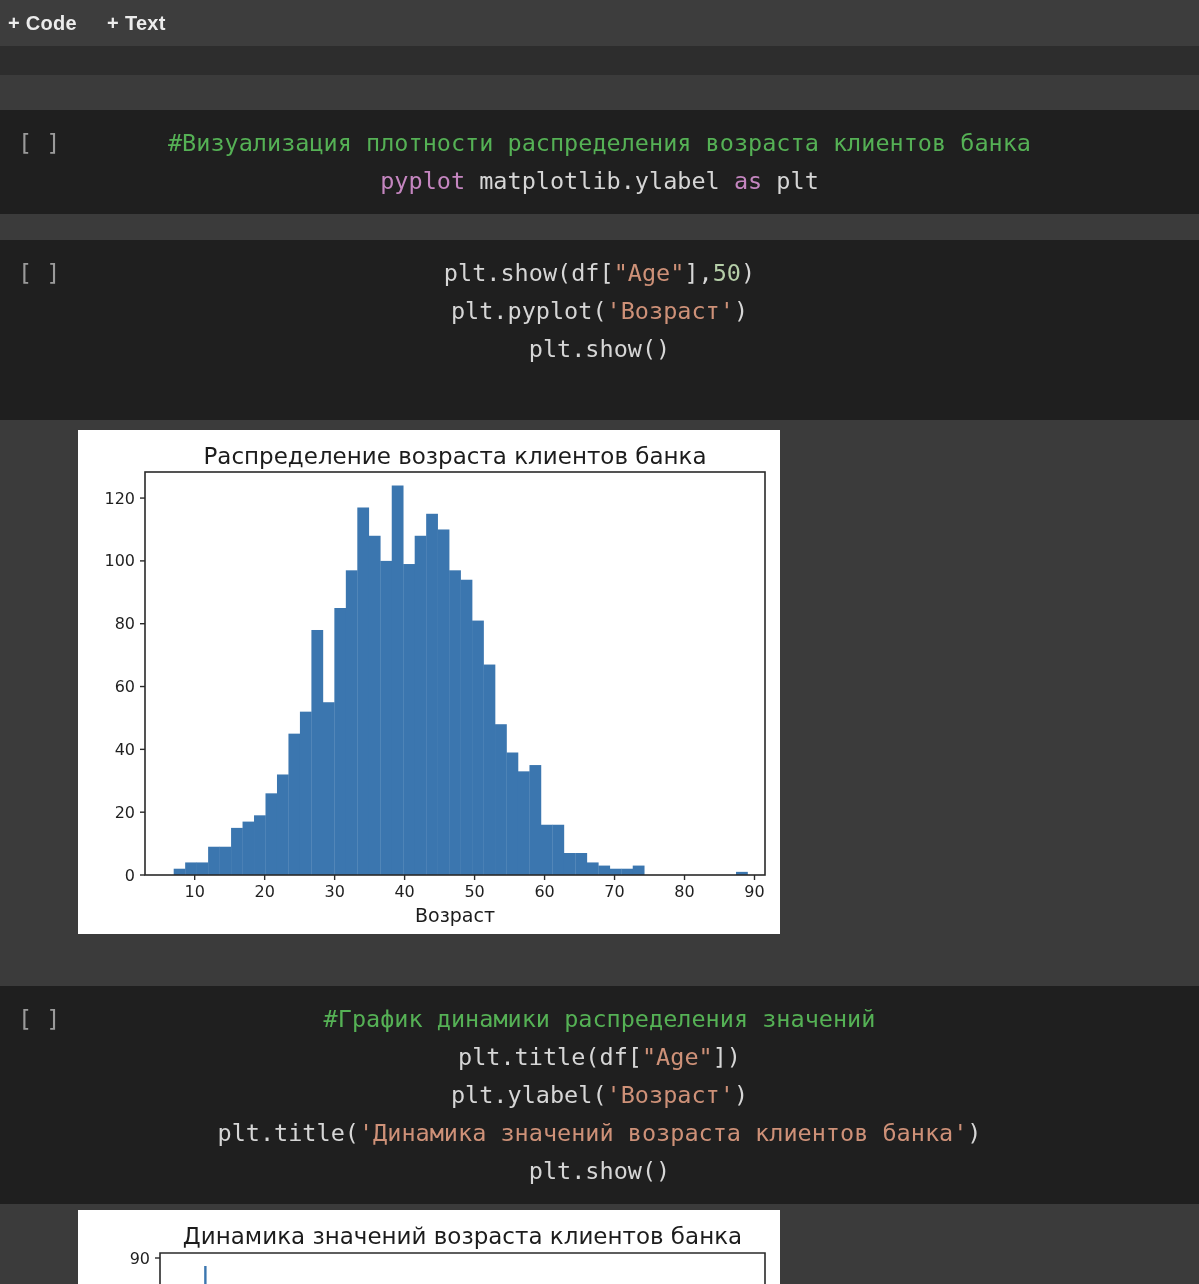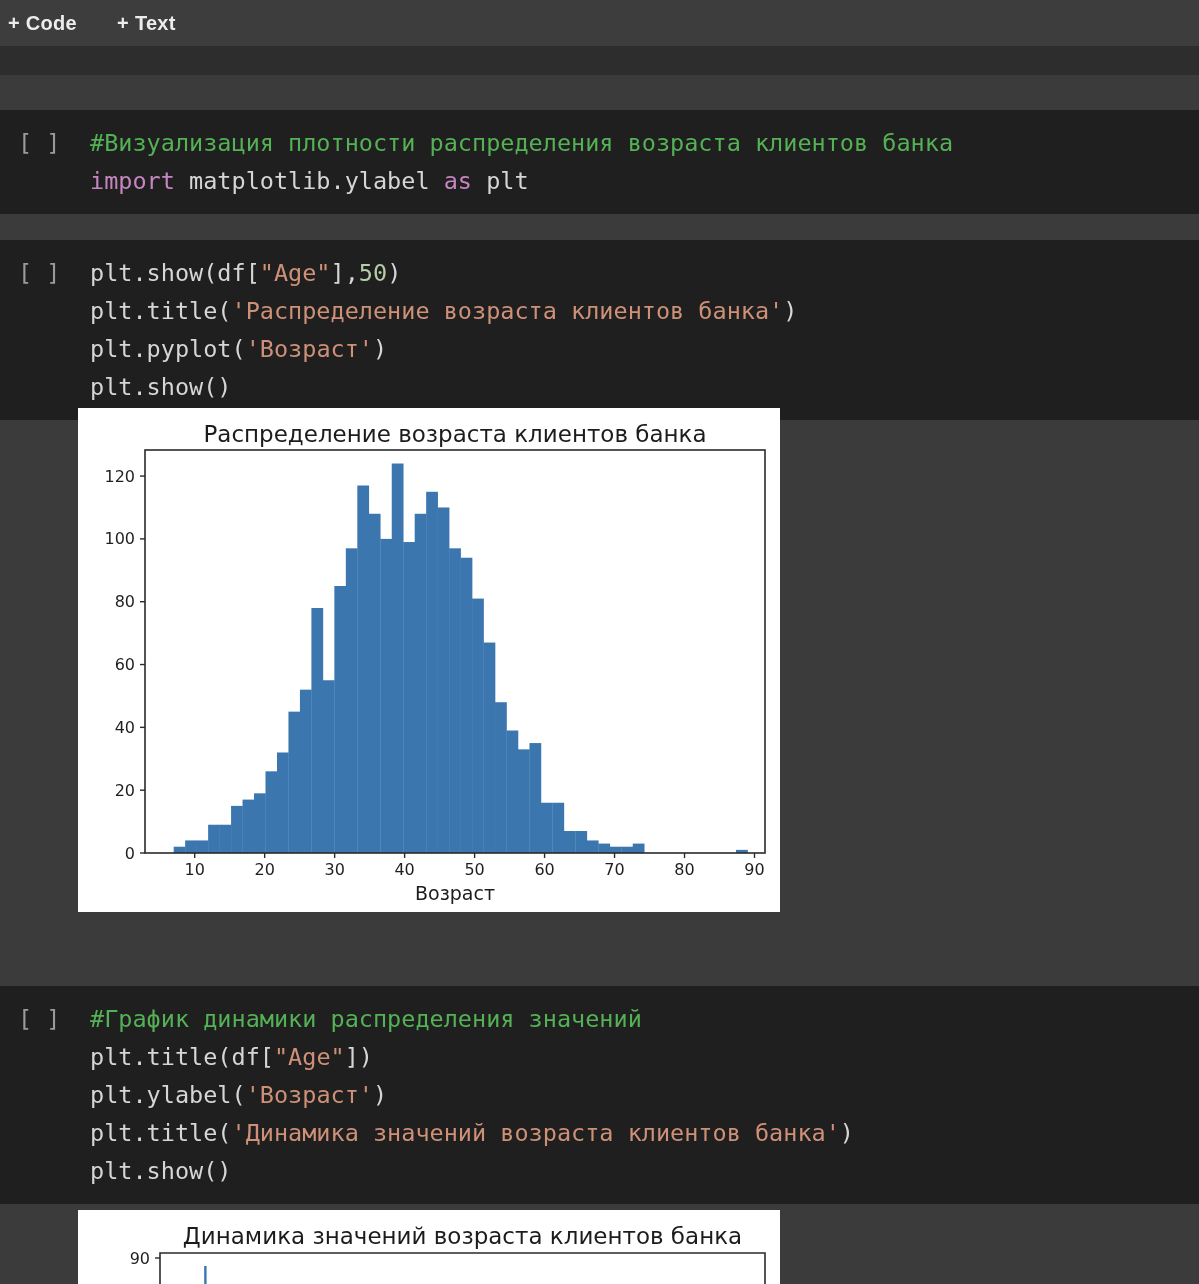--- a/index.html
+++ b/index.html
@@ -4,82 +4,81 @@
 <style>
   html,body{margin:0;padding:0;}
   body{
     width:1199px;height:1284px;position:relative;overflow:hidden;
     background:var(--bg,#3b3b3b);
     font-family:"Liberation Sans",sans-serif;
   }
   .toolbar{
     position:absolute;left:0;top:0;width:1199px;height:46px;
     background:var(--toolbar-bg,#3d3d3d);
-    display:flex;align-items:center;gap:40px;padding-left:8px;box-sizing:border-box;
+    display:flex;align-items:center;gap:30px;padding-left:8px;box-sizing:border-box;
   }
   .tbtn{
     background:none;border:none;cursor:pointer;
     color:var(--toolbar-text,#ececec);
     font-family:"Liberation Sans",sans-serif;
     font-size:20px;font-weight:700;letter-spacing:.3px;padding:0;
   }
   .divband{
     position:absolute;left:0;top:46px;width:1199px;height:29px;
     background:var(--band,#2d2d2d);
   }
   .cell{
     position:absolute;left:0;width:1199px;
     background:var(--cell-bg,#1f1f1f);
   }
   .prompt{
     position:absolute;left:18px;top:14px;height:38px;line-height:38px;
     color:var(--prompt,#9a9a9a);
     font-family:"DejaVu Sans Mono",monospace;font-size:23.5px;white-space:pre;
   }
-  .code{margin-left:90px;padding:14px 0;}
+  .code{padding:14px 0;text-align:center;}
   .code-line{
     height:38px;line-height:38px;white-space:pre;
     font-family:"DejaVu Sans Mono",monospace;font-size:23.5px;
     color:var(--code,#d6d6d6);
   }
   .tok-plain{color:var(--code,#d6d6d6);}
   .tok-comment{color:var(--comment,#55b155);}
   .tok-keyword{color:var(--keyword,#c586c0);}
   .tok-string{color:var(--string,#ce9178);}
   .tok-number{color:var(--number,#b5cea8);}
   .fig{
     position:absolute;left:78px;width:702px;
     background:var(--fig-bg,#ffffff);
   }
-  #fig1{top:408px;height:504px;}
+  #fig1{top:430px;height:504px;}
   #fig2{top:1210px;height:160px;}
   svg{display:block;}
 </style>
 </head>
 <body style="--bg: #3b3b3b; --toolbar-bg: #3d3d3d; --toolbar-text: #ececec; --band: #2d2d2d; --cell-bg: #1f1f1f; --code: #d6d6d6; --comment: #55b155; --keyword: #c586c0; --string: #ce9178; --number: #b5cea8; --prompt: #9a9a9a; --fig-bg: #ffffff;">
 
 <div class="toolbar">
   <button class="tbtn">+ Code</button>
   <button class="tbtn">+ Text</button>
 </div>
 <div class="divband"></div>
 
 <div class="cell" style="top:110px;height:104px;">
   <span class="prompt">[ ]</span>
   <div class="code">
       <div class="code-line"><span class="tok-comment">#Визуализация плотности распределения возраста клиентов банка</span></div>
-      <div class="code-line"><span class="tok-keyword">import</span><span class="tok-plain"> matplotlib.ylabel </span><span class="tok-keyword">as</span><span class="tok-plain"> plt</span></div>
+      <div class="code-line"><span class="tok-keyword">pyplot</span><span class="tok-plain"> matplotlib.ylabel </span><span class="tok-keyword">as</span><span class="tok-plain"> plt</span></div>
     </div>
 </div>
 
 <div class="cell" style="top:240px;height:180px;">
   <span class="prompt">[ ]</span>
   <div class="code">
       <div class="code-line"><span class="tok-plain">plt.show(df[</span><span class="tok-string">"Age"</span><span class="tok-plain">],</span><span class="tok-number">50</span><span class="tok-plain">)</span></div>
-      <div class="code-line"><span class="tok-plain">plt.title(</span><span class="tok-string">'Распределение возраста клиентов банка'</span><span class="tok-plain">)</span></div>
       <div class="code-line"><span class="tok-plain">plt.pyplot(</span><span class="tok-string">'Возраст'</span><span class="tok-plain">)</span></div>
       <div class="code-line"><span class="tok-plain">plt.show()</span></div>
     </div>
 </div>
 
 <div class="fig" id="fig1">
   <svg id="fig1-svg" width="702" height="513" viewBox="0 0 702 513">
       <text x="377" y="34" text-anchor="middle" font-size="23" fill="#1c1c1c" font-family="DejaVu Sans, sans-serif">Распределение возраста клиентов банка</text>
       <rect x="95.69074492099323" y="438.71784879189397" width="11.776297968397293" height="6.282151208106029" fill="#3b76af"></rect>
       <rect x="107.16704288939053" y="432.435697583788" width="11.776297968397293" height="12.564302416212001" fill="#3b76af"></rect>

